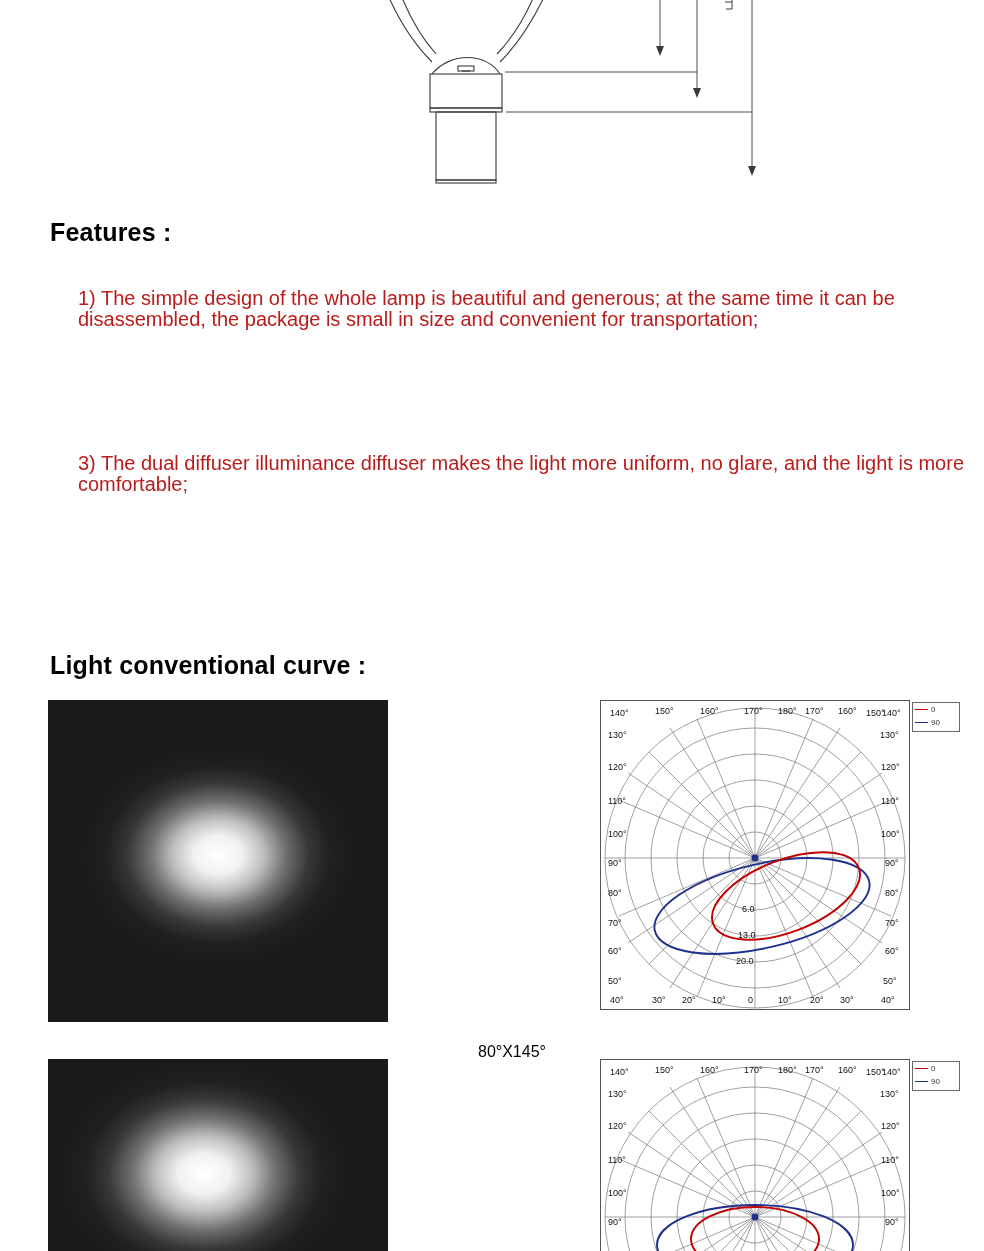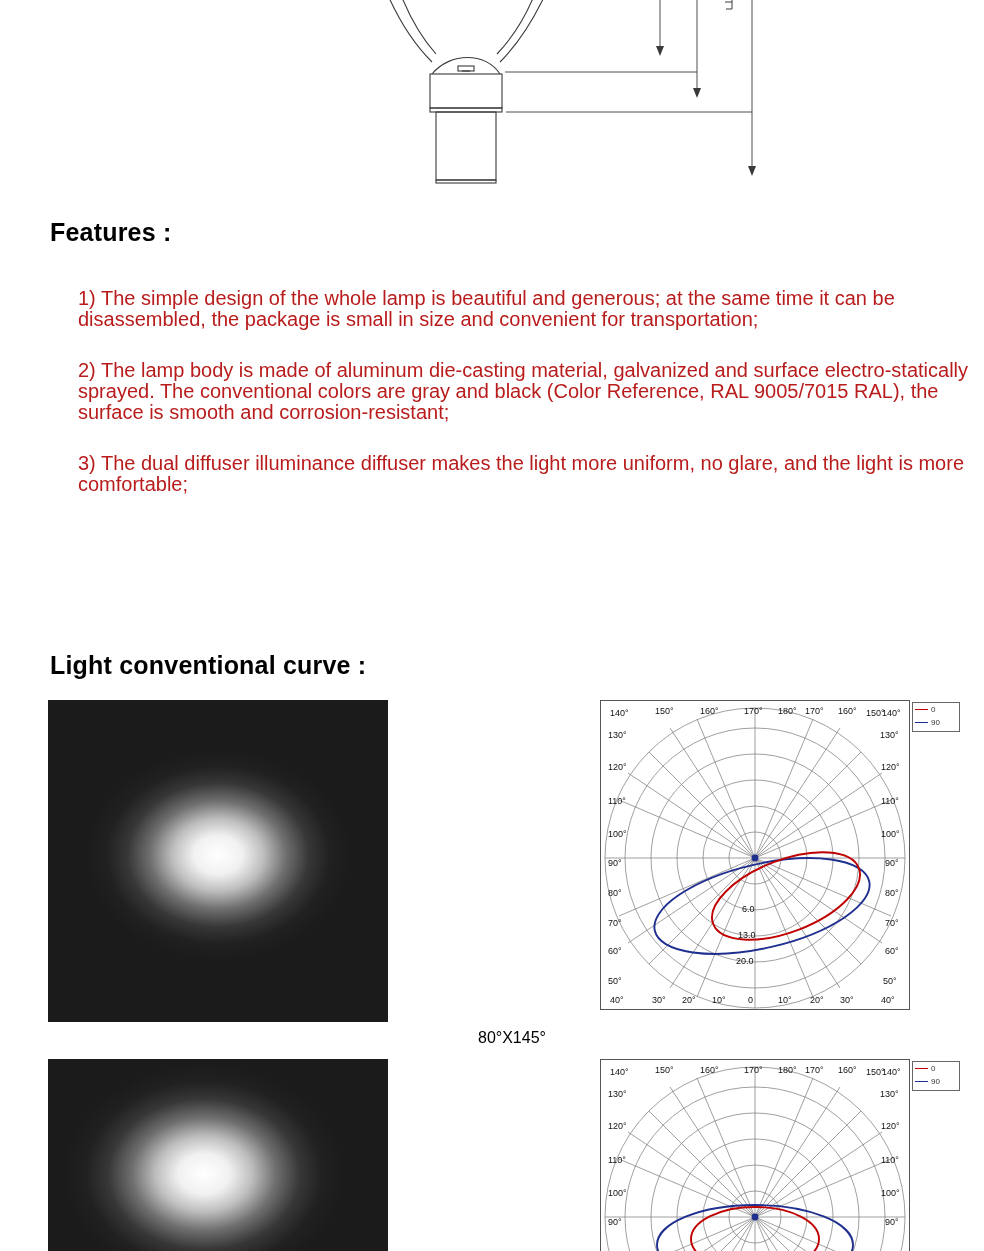--- a/index.html
+++ b/index.html
@@ -90,20 +90,21 @@
   #legend1{left:912px;top:702px;width:46px;height:28px;}
   #legend2{left:912px;top:1061px;width:46px;height:28px;}
   .legend-row{display:flex;align-items:center;height:13px;padding-left:2px;}
   .legend-line{width:13px;height:0;border-top:1.6px solid #000;margin-right:3px;}
   .legend-txt{font-size:8px;line-height:8px;color:#333;font-family:"Liberation Sans",sans-serif;}
 
   .beam-caption{
     position:absolute;
     font-size:16px;
     color:#000;
+    margin-top:14px;
   }
   #caption1{left:478px;top:1029px;}
 </style>
 </head>
 <body>
 
 <div class="page">
 
   <div class="drawing">
     <svg width="984" height="200" viewBox="0 0 984 200" xmlns="http://www.w3.org/2000/svg">
@@ -139,21 +140,20 @@
       <g fill="none" stroke="#3a3a3a" stroke-width="1">
         <path d="M726,-5 l6,0 0,14 -6,0"></path>
         <path d="M732,2 l-7,0"></path>
       </g>
     </svg>
   </div>
 
   <h2 class="section" id="features-heading">Features :</h2>
 
   <p class="feat" id="feat0">1) The simple design of the whole lamp is beautiful and generous; at the same time it can be disassembled, the package is small in size and convenient for transportation;</p>
-  <p class="feat" id="feat1">2) The lamp body is made of aluminum die-casting material, galvanized and surface electro-statically sprayed. The conventional colors are gray and black (Color Reference, RAL 9005/7015 RAL), the surface is smooth and corrosion-resistant;</p>
   <p class="feat" id="feat2">3) The dual diffuser illuminance diffuser makes the light more uniform, no glare, and the light is more comfortable;</p>
 
   <h2 class="section" id="ldc-heading">Light conventional curve :</h2>
 
   <div class="beam" id="beam1">
     <div class="glow1"></div>
   </div>
 
   <div class="polar" id="polar1">
     <svg width="310" height="310" viewBox="0 0 310 310" xmlns="http://www.w3.org/2000/svg">

